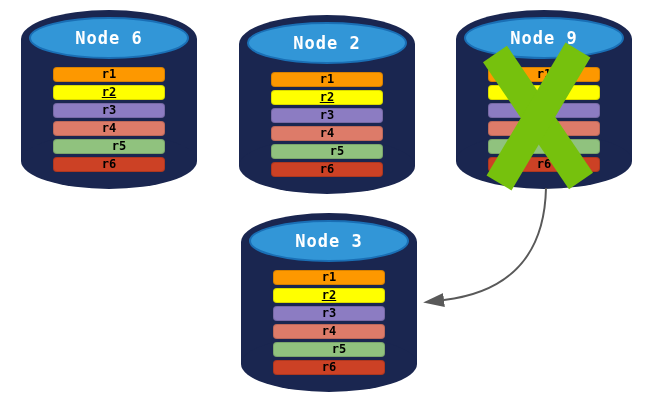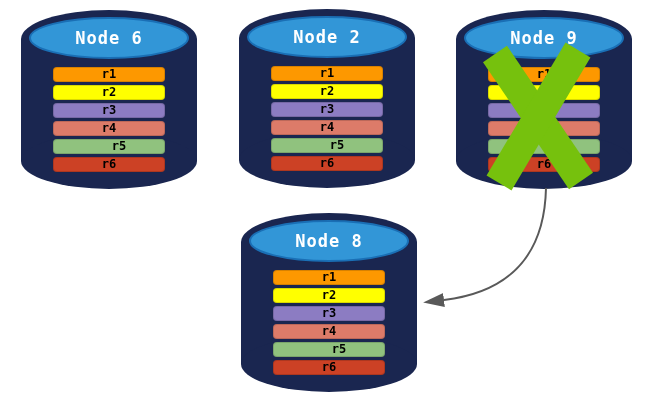--- a/index.html
+++ b/index.html
@@ -41,41 +41,41 @@
     margin-bottom: 3px;
     border-radius: 4px;
     text-align: center;
     line-height: 15px;
     font-size: 12px;
     font-weight: bold;
     color: var(--bar_text, #000);
     box-shadow: inset 0 0 0 1px rgba(0,0,0,0.15);
   }
   .bar.r1 { background: var(--r1, #FD9800); }
-  .bar.r2 { background: var(--r2, #FFFF00); }
+  .bar.r2 { background: var(--r2, #FFFF00); text-decoration: underline; }
   .bar.r3 { background: var(--r3, #8C7CC2); }
   .bar.r4 { background: var(--r4, #DD7B69); }
   .bar.r5 { background: var(--r5, #90C27E); padding-left: 20px; }
   .bar.r6 { background: var(--r6, #CC4125); }
   .x-overlay {
     position: absolute;
     left: 0; top: 0;
     width: 178px; height: 186px;
     overflow: visible;
   }
   .x-overlay line { stroke: var(--failure_x, #76C10D); stroke-width: 29; stroke-linecap: butt; }
   .arrow-overlay {
     position: absolute;
     left: 0; top: 0;
     width: 646px; height: 402px;
     pointer-events: none;
   }
   .arrow-overlay path.curve { fill: none; stroke: var(--arrow, #595959); stroke-width: 2; }
   .n1 { left: 20px;  top: 7px; }
-  .n2 { left: 238px; top: 6px; }
+  .n2 { left: 238px; top: 12px; }
   .n3 { left: 455px; top: 7px; }
   .n4 { left: 240px; top: 210px; }
 </style>
 </head>
 <body>
 
 <div class="canvas">
 
   <div class="node n1">
     <svg class="cyl" viewBox="0 0 178 186">
@@ -135,21 +135,21 @@
     </svg>
   </div>
 
   <div class="node n4">
     <svg class="cyl" viewBox="0 0 178 186">
       <ellipse class="body-fill" cx="89" cy="32" rx="88" ry="29"></ellipse>
       <rect class="body-fill" x="1" y="32" width="176" height="122"></rect>
       <ellipse class="body-fill" cx="89" cy="154" rx="88" ry="28"></ellipse>
       <ellipse class="top-fill" cx="89" cy="31" rx="79" ry="20"></ellipse>
     </svg>
-    <div class="node-title">Node 8</div>
+    <div class="node-title">Node 3</div>
     <div class="bars">
       <div class="bar r1"><span>r1</span></div>
       <div class="bar r2"><span>r2</span></div>
       <div class="bar r3"><span>r3</span></div>
       <div class="bar r4"><span>r4</span></div>
       <div class="bar r5"><span>r5</span></div>
       <div class="bar r6"><span>r6</span></div>
     </div>
   </div>
 

